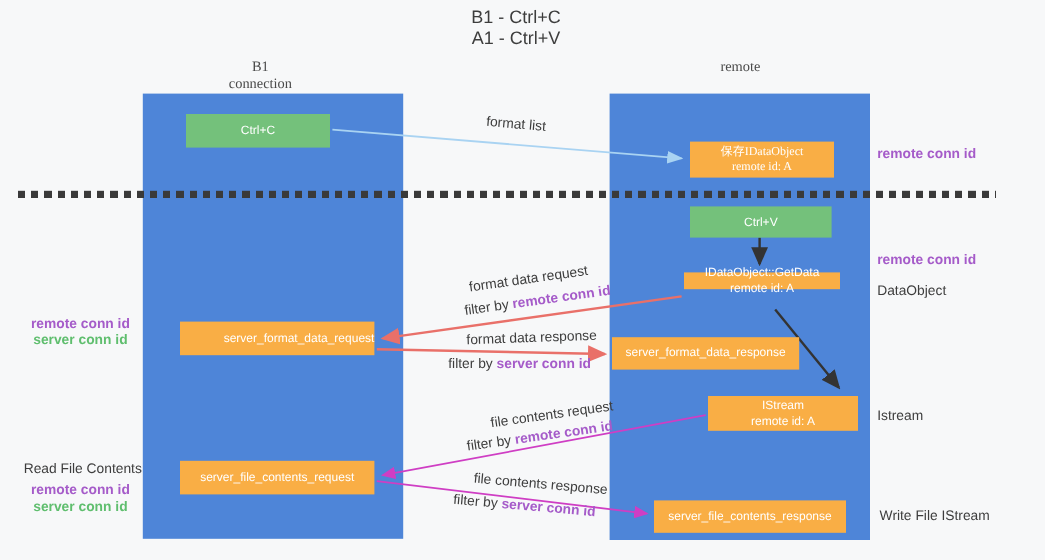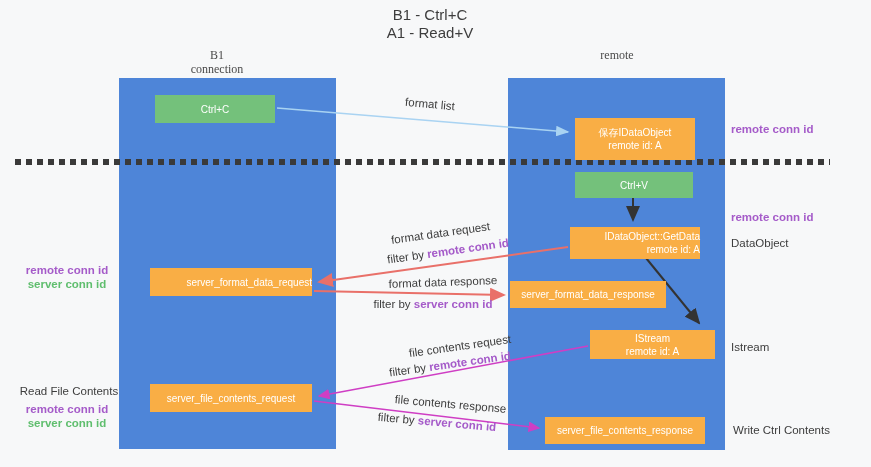--- a/index.html
+++ b/index.html
@@ -66,45 +66,45 @@
     <line x1="568" y1="247" x2="319" y2="282" class="l-red" marker-end="url(#m-red)"></line>
     <line x1="314" y1="291" x2="504" y2="295" class="l-red" marker-end="url(#m-red)"></line>
     <line x1="588" y1="346" x2="319" y2="396" class="l-mag" marker-end="url(#m-mag)"></line>
     <line x1="314" y1="401" x2="539" y2="428" class="l-mag" marker-end="url(#m-mag)"></line>
   </svg>
 
   <div class="abs dashed" style="left:15px; top:159px; width:815px;"></div>
 
   <div class="abs title" style="left:330px; top:6px; width:200px;">
     <div>B1 - Ctrl+C</div>
-    <div>A1 - Read+V</div>
+    <div>A1 - Ctrl+V</div>
   </div>
 
   <div class="abs lane-header" style="left:157px; top:48px; width:120px;">
     <div>B1</div>
     <div>connection</div>
   </div>
   <div class="abs lane-header" style="left:557px; top:48px; width:120px;">
     <div>remote</div>
   </div>
 
   <div class="abs box green" style="left:155px; top:95px; width:120px; height:28px;">
     <span>Ctrl+C</span>
   </div>
 
-  <div class="abs box orange" style="left:575px; top:118px; width:120px; height:42px;">
+  <div class="abs box orange" style="left:575px; top:118px; width:120px; height:30px;font-family:Liberation Serif, serif;">
     <span>保存IDataObject</span>
     <span>remote id: A</span>
   </div>
 
   <div class="abs box green" style="left:575px; top:172px; width:118px; height:26px;text-align:center;">
     <span>Ctrl+V</span>
   </div>
 
-  <div class="abs box orange" style="left:570px; top:227px; width:130px; height:32px;align-items:flex-end;">
+  <div class="abs box orange" style="left:570px; top:227px; width:130px; height:14px;">
     <span>IDataObject::GetData</span>
     <span>remote id: A</span>
   </div>
 
   <div class="abs box orange" style="left:590px; top:330px; width:125px; height:29px;">
     <span>IStream</span>
     <span>remote id: A</span>
   </div>
 
   <div class="abs box orange" style="left:150px; top:268px; width:162px; height:28px;align-items:flex-end;">
@@ -120,21 +120,21 @@
   </div>
 
   <div class="abs box orange" style="left:150px; top:384px; width:162px; height:28px;">
     <span>server_file_contents_request</span>
   </div>
 
   <div class="abs lbl purple-b" style="left:731px; top:123px;">remote conn id</div>
   <div class="abs lbl purple-b" style="left:731px; top:211px;">remote conn id</div>
   <div class="abs lbl" style="left:731px; top:237px;">DataObject</div>
   <div class="abs lbl" style="left:731px; top:341px;">Istream</div>
-  <div class="abs lbl" style="left:733px; top:424px;">Write Ctrl Contents</div>
+  <div class="abs lbl" style="left:733px; top:424px;">Write File IStream</div>
 
   <div class="abs lbl lbl-c purple-b" style="left:13px; top:264px; width:108px;">remote conn id</div>
   <div class="abs lbl lbl-c green-b" style="left:13px; top:278px; width:108px;">server conn id</div>
   <div class="abs lbl lbl-c" style="left:13px; top:385px; width:112px;">Read File Contents</div>
   <div class="abs lbl lbl-c purple-b" style="left:13px; top:403px; width:108px;">remote conn id</div>
   <div class="abs lbl lbl-c green-b" style="left:13px; top:417px; width:108px;">server conn id</div>
 
   <div class="abs lbl lbl-c" style="left:365px; top:98px; width:130px; transform:rotate(5deg);">format list</div>
 
   <div class="abs lbl lbl-c" style="left:378px; top:227px; width:125px; transform:rotate(-8deg);">format data request</div>

